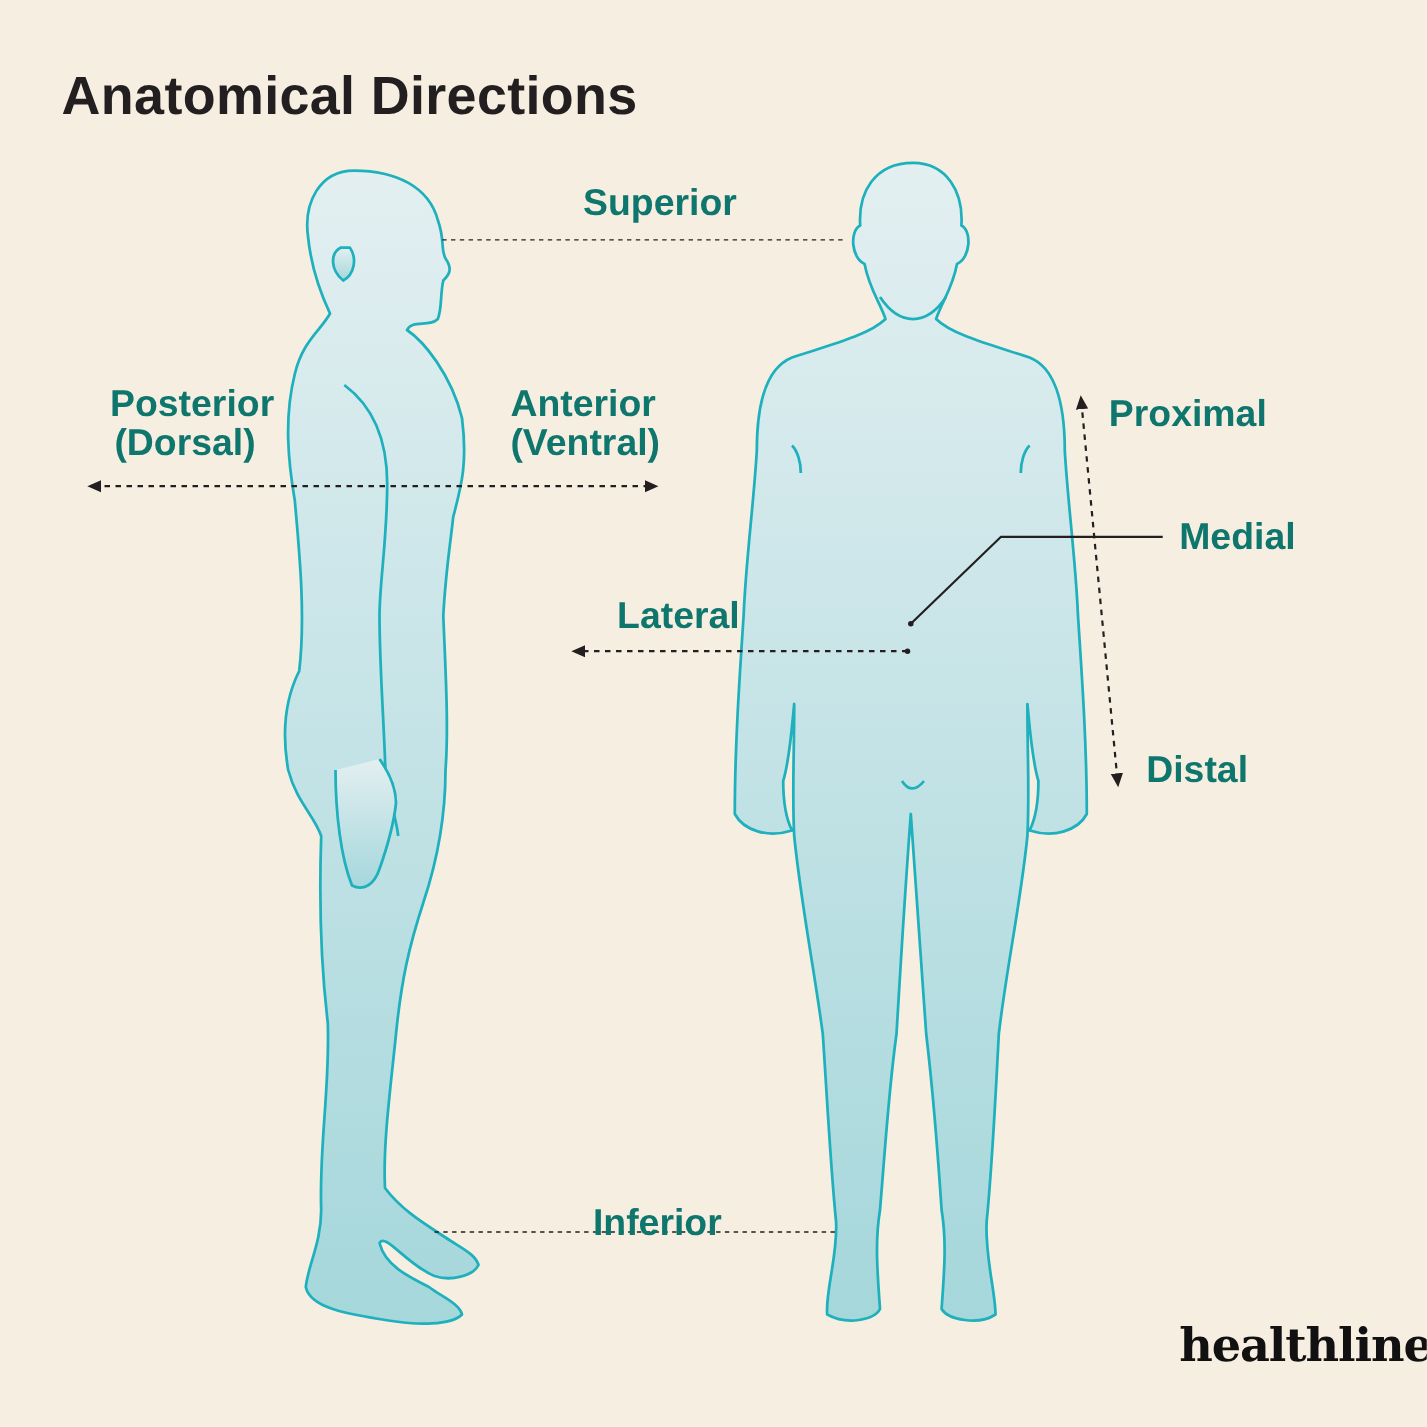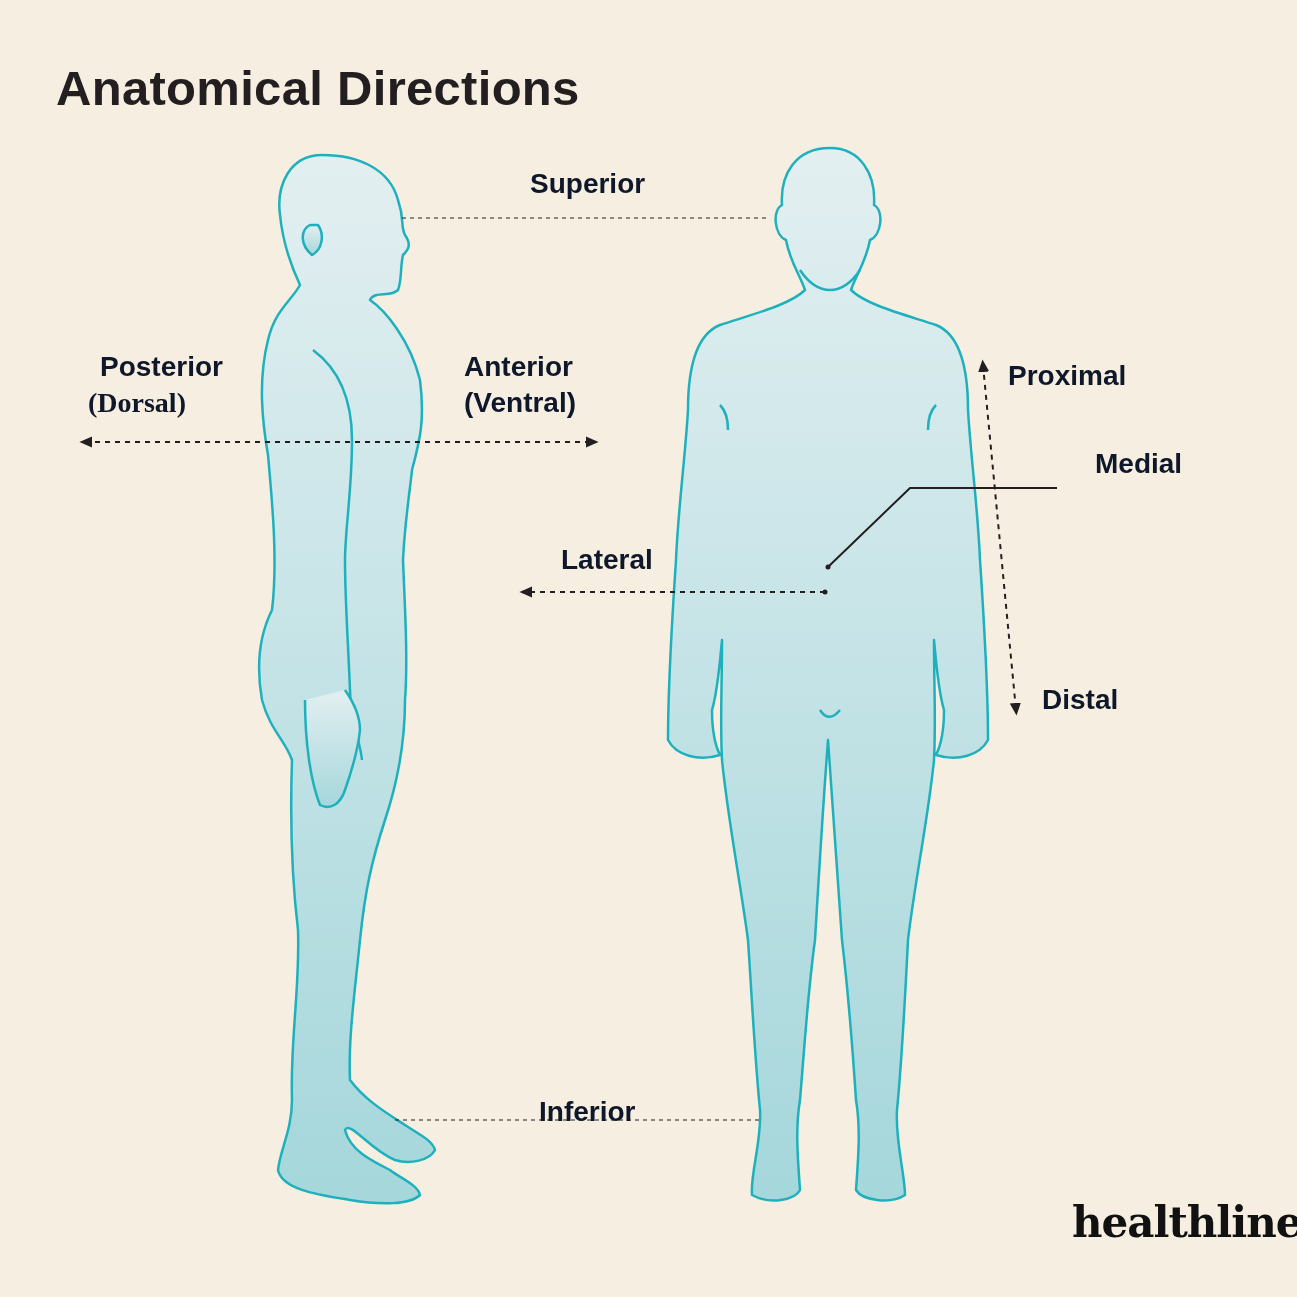--- a/index.html
+++ b/index.html
@@ -1,19 +1,19 @@
 <!DOCTYPE html>
 <html><head>
 <meta charset="utf-8">
 <style>
   html, body { margin:0; padding:0; }
   body { width:1297px; height:1297px; background:#f6efe1; position:relative; overflow:hidden;
          font-family:"Liberation Sans", "DejaVu Sans", sans-serif; color:#231f20; }
   .title { position:absolute; left:56px; top:60px; font-size:49px; font-weight:bold; letter-spacing:0.3px; }
-  .lbl { position:absolute; font-size:28px; font-weight:bold; line-height:36px; color:#0f172a; }
+  .lbl { position:absolute; font-size:34px; font-weight:bold; line-height:36px; color:#0f766e; }
   .brand { position:absolute; left:1072px; top:1198px; font-family:"DejaVu Serif","Liberation Serif",serif;
            font-weight:bold; font-size:42px; letter-spacing:-1px; color:#111; }
   svg.art { position:absolute; left:0; top:0; }
 </style>
 </head>
 <body>
 
 <div class="title">Anatomical Directions</div>
 
 <svg class="art" width="1297" height="1297" viewBox="0 0 1297 1297">
@@ -68,21 +68,21 @@
   <line x1="825" y1="592" x2="525" y2="592" stroke="#231f20" stroke-width="2" stroke-dasharray="5,5" marker-end="url(#arr)"></line>
   <circle cx="825" cy="592" r="2.5" fill="#231f20"></circle>
   <polyline points="828,567 910,488 1057,488" fill="none" stroke="#231f20" stroke-width="2"></polyline>
   <circle cx="828" cy="567" r="2.5" fill="#231f20"></circle>
   <line x1="983" y1="365" x2="1016" y2="710" stroke="#231f20" stroke-width="2" stroke-dasharray="5,5" marker-start="url(#arr)" marker-end="url(#arr)"></line>
 </svg>
 
 <div class="lbl" style="left:530px; top:166px;">Superior</div>
 <div class="lbl" style="left:539px; top:1094px;">Inferior</div>
 <div class="lbl" style="left:100px; top:349px;">Posterior</div>
-<div class="lbl" style="left:88px; top:385px;font-family:Liberation Serif, serif;">(Dorsal)</div>
+<div class="lbl" style="left:104px; top:385px;">(Dorsal)</div>
 <div class="lbl" style="left:464px; top:349px;">Anterior</div>
 <div class="lbl" style="left:464px; top:385px;text-align:right;">(Ventral)</div>
 <div class="lbl" style="left:561px; top:542px;">Lateral</div>
-<div class="lbl" style="left:1072px; top:446px;margin-left:23px;">Medial</div>
+<div class="lbl" style="left:1072px; top:470px;">Medial</div>
 <div class="lbl" style="left:1008px; top:358px;">Proximal</div>
 <div class="lbl" style="left:1042px; top:682px;text-align:right;">Distal</div>
 
 <div class="brand">healthline</div>
 
 </body></html>

